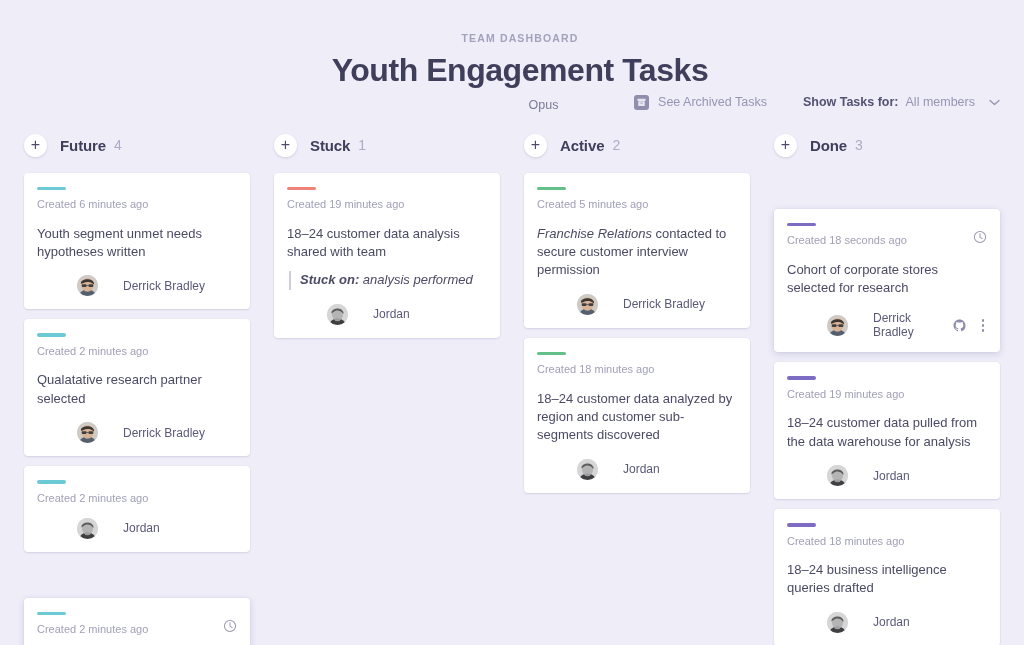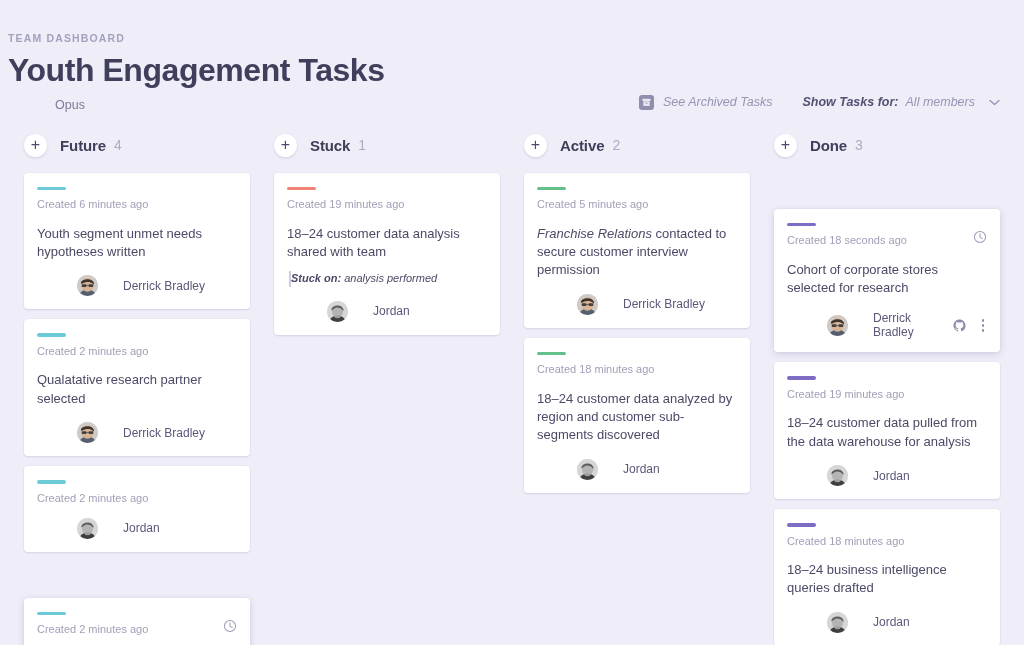--- a/index.html
+++ b/index.html
@@ -12,22 +12,23 @@
 
   body {
     background: #eeedf8;
     font-family: "Liberation Sans", sans-serif;
     color: #454560;
     -webkit-font-smoothing: antialiased;
   }
 
   
   .page-header {
-    padding: 32px 24px 0 8px;
+    padding: 32px 24px 0 40px;
     position: relative;
+    text-align: center;
   }
 
   .eyebrow {
     font-size: 10.5px;
     letter-spacing: 1.15px;
     font-weight: 600;
     color: #a3a2bd;
     text-transform: uppercase;
     margin-bottom: 9px;
   }
@@ -48,22 +49,21 @@
     margin-left: 47px;
   }
 
   
   .header-controls {
     position: absolute;
     right: 24px;
     bottom: 2px;
     display: flex;
     align-items: center;
-    gap: 14px;
-    font-style: italic;
+    gap: 20px;
   }
 
   .archived-link {
     display: flex;
     align-items: center;
     gap: 9px;
     cursor: pointer;
   }
 
   .archive-icon {
@@ -198,21 +198,22 @@
   .card-title {
     font-size: 13px;
     line-height: 1.42;
     color: #4b4a66;
     margin-bottom: 14px;
   }
   .card-title em { font-style: italic; }
 
   .stuck-note {
     border-left: 2.5px solid #cfcee0;
-    font-size: 11px;
+    padding-left: 9px;
+    font-size: 13px;
     line-height: 1.4;
     color: #4b4a66;
     margin: -4px 0 14px 2px;
   }
   .stuck-note b { font-weight: 700; font-style: italic; }
   .stuck-note i { font-style: italic; }
 
   .card-footer {
     display: flex;
     align-items: center;

